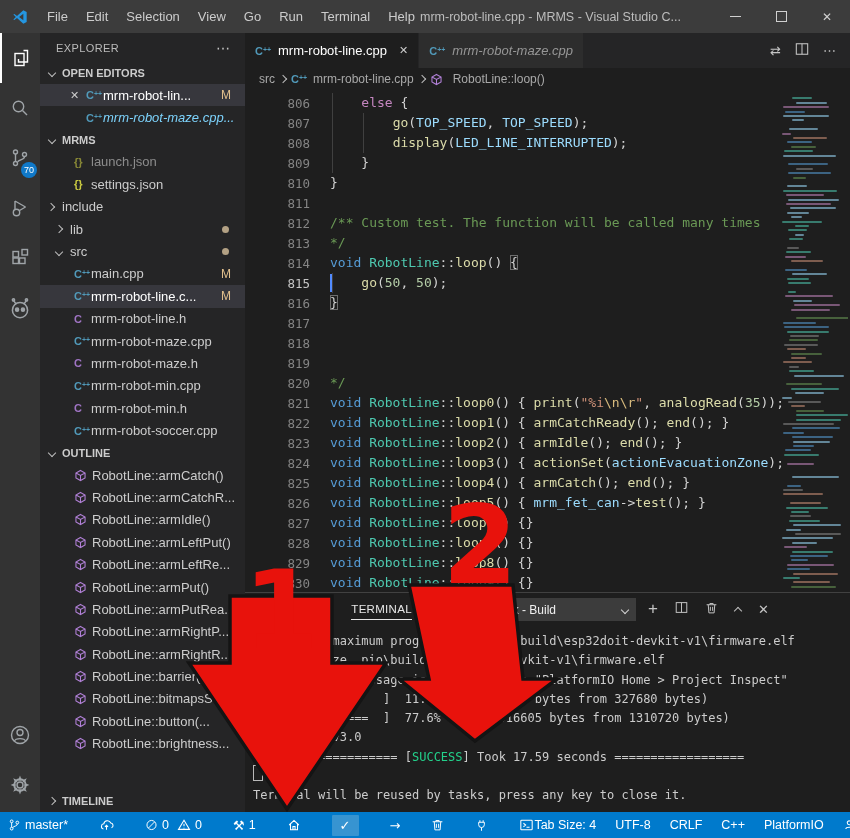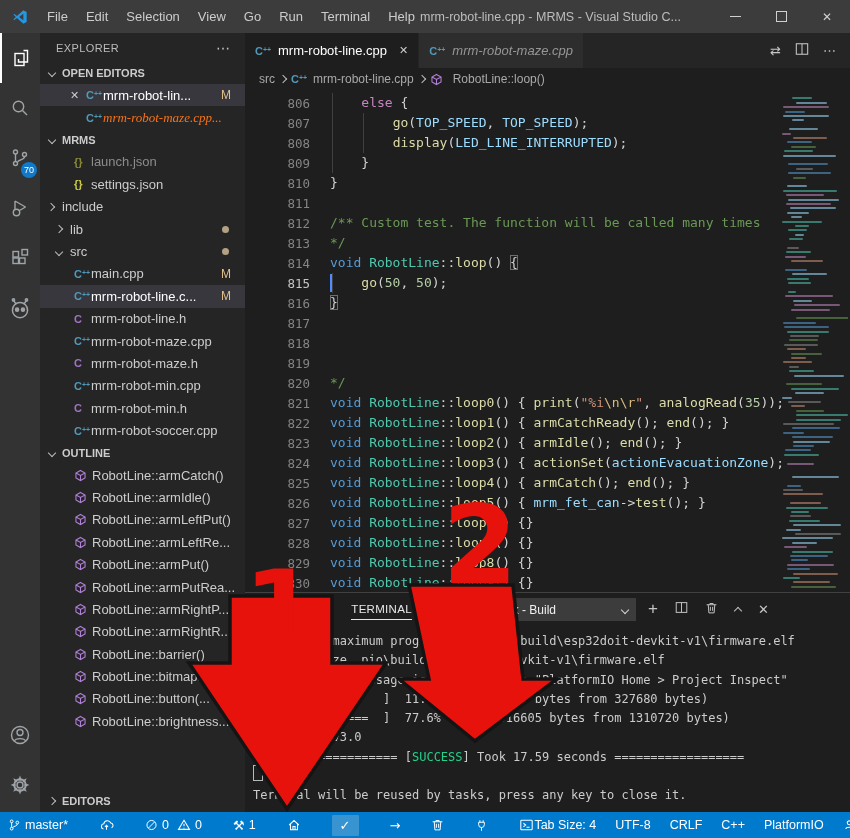--- a/index.html
+++ b/index.html
@@ -32,21 +32,21 @@
            display:flex;flex-direction:column;overflow:hidden;}
   .sb-title{height:29px;display:flex;align-items:center;padding:0 14px 0 16px;font-size:11px;color:#bbbbbb;letter-spacing:.4px;}
   .sb-title .more{margin-left:auto;color:#c5c5c5;font-size:14px;letter-spacing:1px;}
   .sb-sec{height:22px;display:flex;align-items:center;gap:4px;padding-left:4px;font-size:11px;font-weight:bold;color:#cccccc;}
   .sb-sec .chev{margin:0 3px 0 5px;}
   .row{height:22.4px;display:flex;align-items:center;white-space:nowrap;overflow:hidden;font-size:13px;color:#cccccc;}
   .row.sel{background:#37373d;color:#ffffff;}
   .row.dim{color:#8c8c8c;}
   .row.dim .fico{opacity:.6;}
   .row .label{overflow:hidden;text-overflow:clip;}
-  .row .label.it{font-style:italic;color:#f97316;font-family:Liberation Serif, serif;}
+  .row .label.it{font-style:italic;color:#7dd3fc;}
   .mbadge{margin-left:auto;margin-right:14px;color:#e2c08d;font-size:12px;}
   .dot{margin-left:auto;margin-right:16px;width:7px;height:7px;border-radius:50%;background:#b3a184;}
   .fico{display:inline-block;width:17px;font-weight:bold;font-size:11px;flex:none;}
   .fico.cpp{color:#519aba;}
   .fico.hfile{color:#a074c4;}
   .fico.json{color:#cbcb41;font-size:11px;}
   .fico i{font-style:normal;font-size:7px;vertical-align:3px;}
   .cube{flex:none;margin-right:5px;}
   .xico{color:#cccccc;font-size:11px;width:16px;flex:none;font-family:"DejaVu Sans",sans-serif;}
   .chev{display:inline-block;width:5px;height:5px;border-right:1.3px solid #bdbdbd;border-bottom:1.3px solid #bdbdbd;flex:none;}
@@ -297,20 +297,26 @@
         <div class="row" style="padding-left: 34px;">
           <svg class="cube" width="13" height="13" viewBox="0 0 16 16">
             <path fill="none" stroke="#b180d7" stroke-width="1.3" d="M8 1.8 13.6 4.9 13.6 11.1 8 14.2 2.4 11.1 2.4 4.9Z M2.4 4.9 8 8 13.6 4.9 M8 8 8 14.2"></path>
           </svg>
           <span class="label">RobotLine::armCatch()</span>
         </div>
         <div class="row" style="padding-left: 34px;">
           <svg class="cube" width="13" height="13" viewBox="0 0 16 16">
             <path fill="none" stroke="#b180d7" stroke-width="1.3" d="M8 1.8 13.6 4.9 13.6 11.1 8 14.2 2.4 11.1 2.4 4.9Z M2.4 4.9 8 8 13.6 4.9 M8 8 8 14.2"></path>
           </svg>
+          <span class="label">RobotLine::armCatchR...</span>
+        </div>
+        <div class="row" style="padding-left: 34px;">
+          <svg class="cube" width="13" height="13" viewBox="0 0 16 16">
+            <path fill="none" stroke="#b180d7" stroke-width="1.3" d="M8 1.8 13.6 4.9 13.6 11.1 8 14.2 2.4 11.1 2.4 4.9Z M2.4 4.9 8 8 13.6 4.9 M8 8 8 14.2"></path>
+          </svg>
           <span class="label">RobotLine::armIdle()</span>
         </div>
         <div class="row" style="padding-left: 34px;">
           <svg class="cube" width="13" height="13" viewBox="0 0 16 16">
             <path fill="none" stroke="#b180d7" stroke-width="1.3" d="M8 1.8 13.6 4.9 13.6 11.1 8 14.2 2.4 11.1 2.4 4.9Z M2.4 4.9 8 8 13.6 4.9 M8 8 8 14.2"></path>
           </svg>
           <span class="label">RobotLine::armLeftPut()</span>
         </div>
         <div class="row" style="padding-left: 34px;">
           <svg class="cube" width="13" height="13" viewBox="0 0 16 16">
@@ -363,21 +369,21 @@
         <div class="row" style="padding-left: 34px;">
           <svg class="cube" width="13" height="13" viewBox="0 0 16 16">
             <path fill="none" stroke="#b180d7" stroke-width="1.3" d="M8 1.8 13.6 4.9 13.6 11.1 8 14.2 2.4 11.1 2.4 4.9Z M2.4 4.9 8 8 13.6 4.9 M8 8 8 14.2"></path>
           </svg>
           <span class="label">RobotLine::brightness...</span>
         </div>
       </div>
     <div class="spacer"></div>
     <div class="sb-sec">
       <span class="chev r"></span>
-      <span>EDITORS</span>
+      <span>TIMELINE</span>
     </div>
   </div>
 
   <div class="tabsbar">
     <div class="tab active">
       <span class="fico cpp">C<i>++</i></span>
       <span class="tlabel">mrm-robot-line.cpp</span>
       <span class="xico">✕</span>
     </div>
     <div class="tab">

